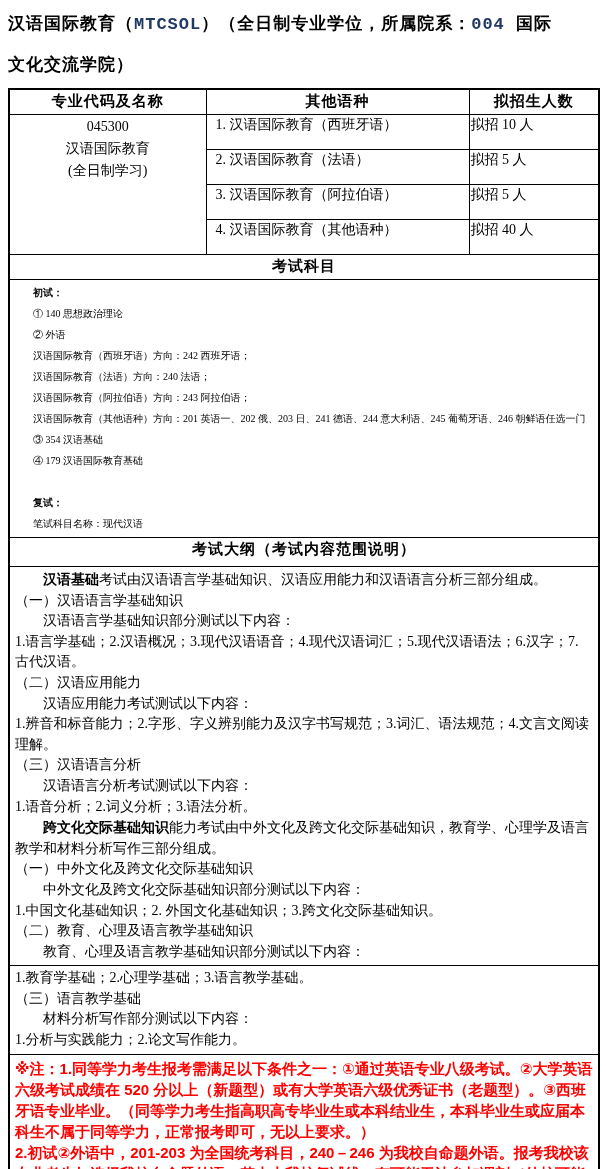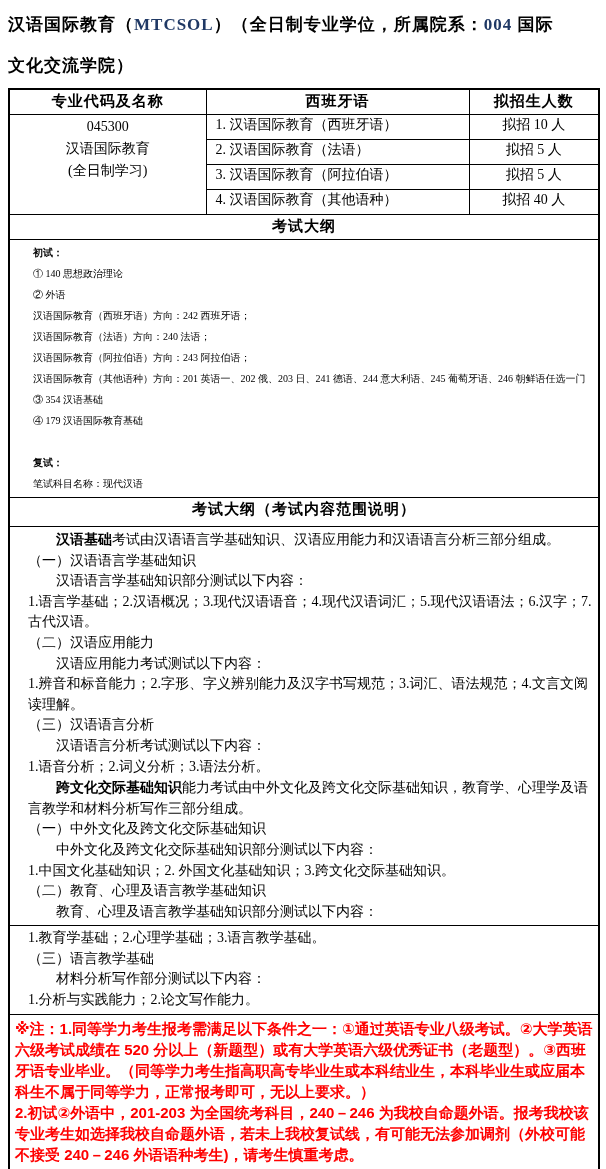--- a/index.html
+++ b/index.html
@@ -2,50 +2,50 @@
 <html lang="zh" style="--accent: #1F3864; --red: #FF0000;"><head>
 <meta charset="utf-8">
 <style>
   html,body{margin:0;padding:0;background:#fff;}
   body{
     width:606px;height:1169px;
     font-family:"Liberation Serif","DejaVu Serif",serif;
     color:#000;overflow:hidden;
   }
   .title{
-    font-family:Liberation Serif, serif;
+    font-family:Liberation Mono, monospace;
     font-weight:700;font-size:17px;line-height:41px;
     margin:0;padding:4px 10px 2px 8px;letter-spacing:1px;
   }
   .navy{color:var(--accent,#1F3864);}
   table.doc{
     border-collapse:collapse;table-layout:fixed;
     width:590px;margin:0 8px;border:2px solid #000;
   }
   table.doc td{border:1px solid #000;vertical-align:top;}
   .hdr{
     font-family:"Liberation Sans","DejaVu Sans",sans-serif;
     font-weight:700;font-size:15px;text-align:center;vertical-align:middle;
     padding:2px 0;letter-spacing:1px;margin-left:16px;
   }
   .row-hdr td{height:20px;}
   .dir-row td{height:22px;}
   .program-cell{
     text-align:center;vertical-align:middle;
     font-size:14px;line-height:22px;margin-top:28px;
   }
-  .dir-cell{font-size:14px;padding:1px 4px 1px 9px;vertical-align:middle;}
-  .quota-cell{font-size:14px;text-align:center;vertical-align:middle;}
+  .dir-cell{font-size:14px;padding:1px 4px 11px 9px;vertical-align:middle;}
+  .quota-cell{font-size:14px;vertical-align:middle;}
   .body-cell{font-size:10px;line-height:21px;padding:2px 6px 3px 23px;}
   .body-cell .line{min-height:21px;}
   .blab{
     font-family:"Liberation Sans","DejaVu Sans",sans-serif;
     font-weight:700;
   }
-  .outline-cell{font-size:14px;line-height:20.6px;padding:2px 6px 3px 18px;}
+  .outline-cell{font-size:14px;line-height:20.6px;padding:2px 6px 3px 5px;}
   .outline-cell .line{min-height:20.6px;}
   .notes-cell{
     font-family:"Liberation Sans","DejaVu Sans",sans-serif;
     font-weight:700;color:var(--red,#FF0000);
     font-size:15px;line-height:21px;padding:3px 5px 4px 5px;
   }
 </style>
 </head>
 <body>
 
@@ -54,21 +54,21 @@
 <table class="doc">
   <colgroup>
       <col style="width:197px">
       <col style="width:263px">
       <col style="width:130px">
     </colgroup>
 
   <tbody>
       <tr class="row-hdr">
     <td class="hdr">专业代码及名称</td>
-    <td class="hdr">西班牙语</td>
+    <td class="hdr">其他语种</td>
     <td class="hdr">拟招生人数</td>
   </tr>
 
   <tr class="dir-row">
     <td class="program-cell" rowspan="4">
       <div>045300</div>
       <div>汉语国际教育</div>
       <div>(全日制学习)</div>
     </td>
     <td class="dir-cell">1. 汉语国际教育（西班牙语）</td>
@@ -81,21 +81,21 @@
   <tr class="dir-row">
     <td class="dir-cell">3. 汉语国际教育（阿拉伯语）</td>
     <td class="quota-cell">拟招 5 人</td>
   </tr>
   <tr class="dir-row">
     <td class="dir-cell">4. 汉语国际教育（其他语种）</td>
     <td class="quota-cell">拟招 40 人</td>
   </tr>
 
   <tr class="row-hdr">
-    <td class="hdr" colspan="3">考试大纲</td>
+    <td class="hdr" colspan="3">考试科目</td>
   </tr>
 
   <tr>
     <td class="body-cell" colspan="3">
       <div class="line blab">初试：</div>
       <div class="line">① 140 思想政治理论</div>
       <div class="line">② 外语</div>
       <div class="line">汉语国际教育（西班牙语）方向：242 西班牙语；</div>
       <div class="line">汉语国际教育（法语）方向：240 法语；</div>
       <div class="line">汉语国际教育（阿拉伯语）方向：243 阿拉伯语；</div>

